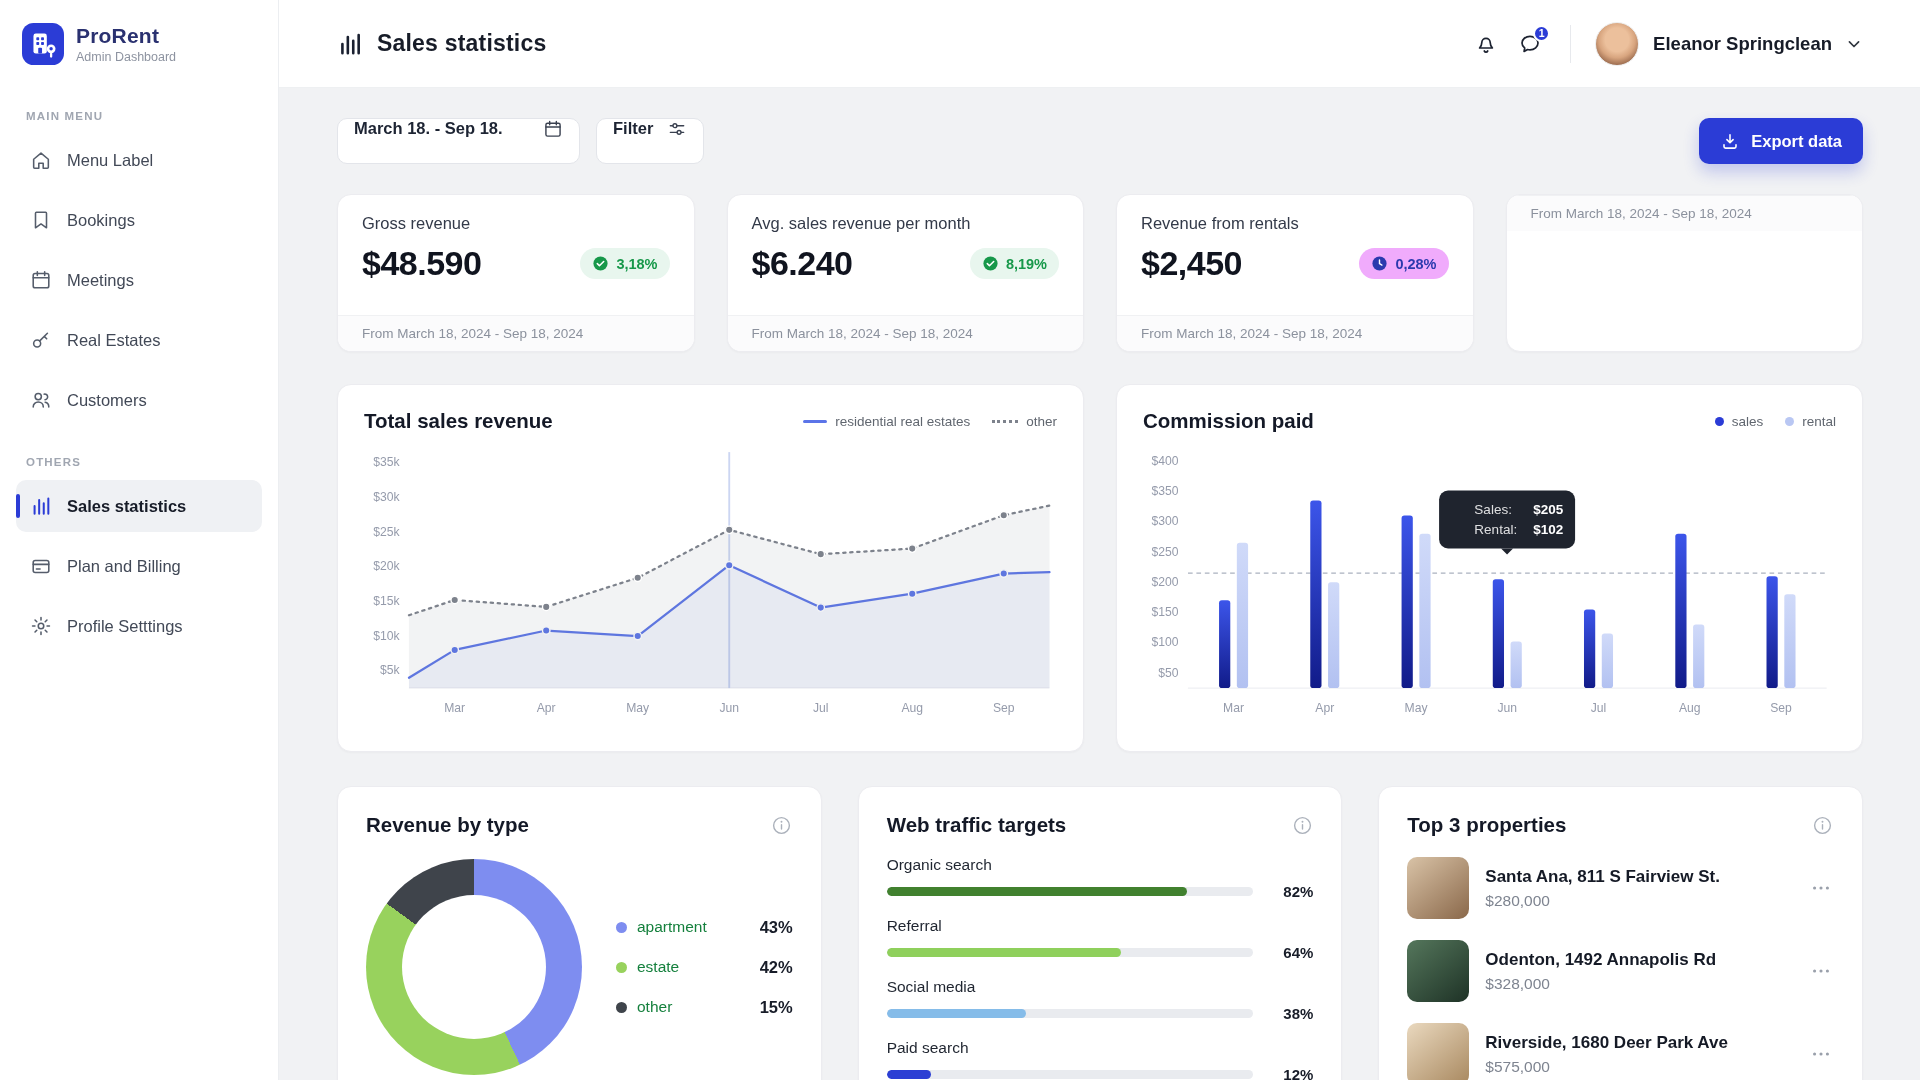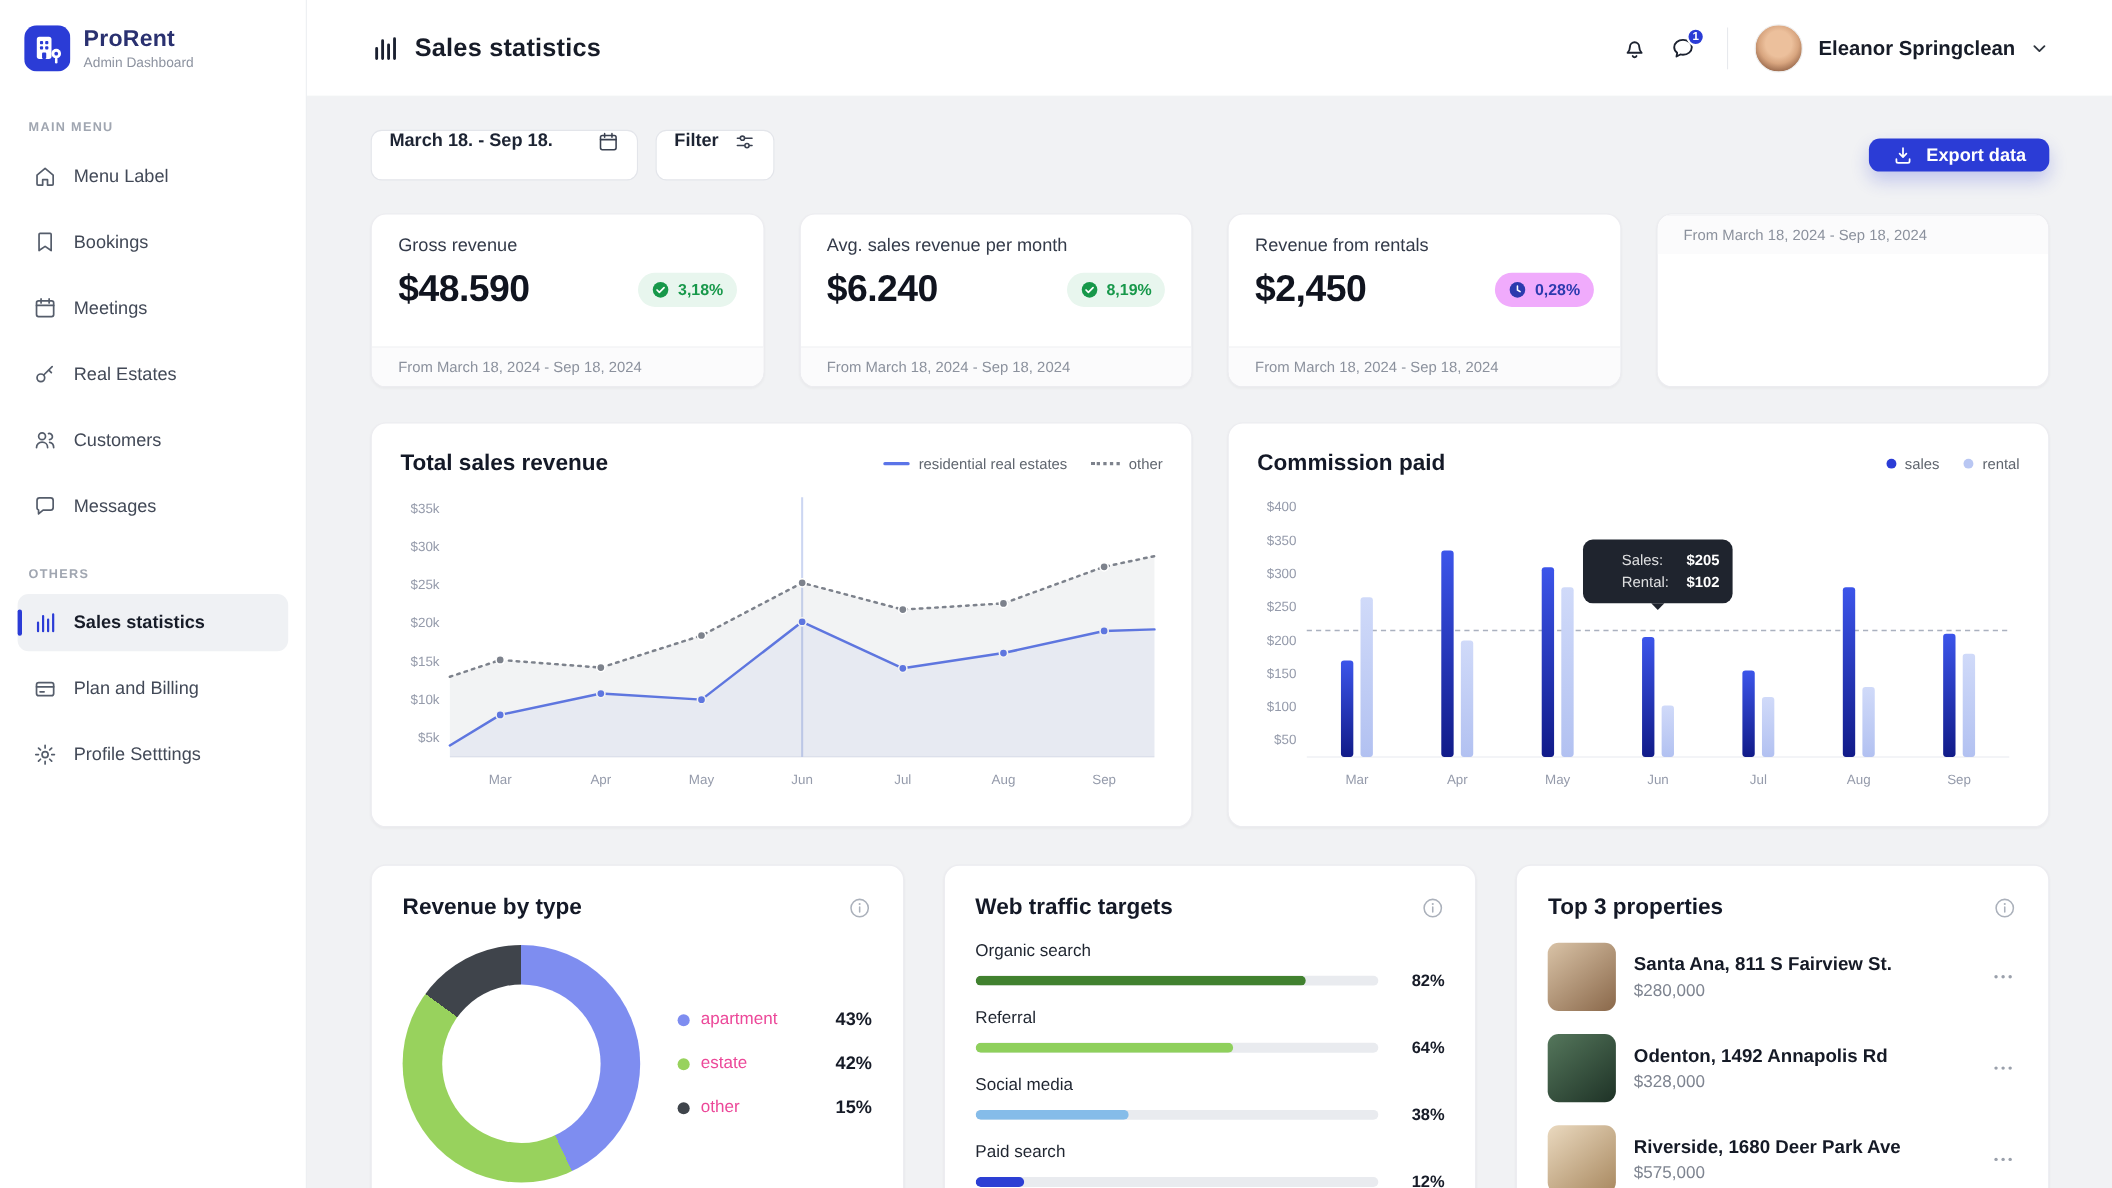--- a/index.html
+++ b/index.html
@@ -65,21 +65,21 @@
   .content { flex:1; padding:30px 57px 0 58px; overflow:hidden; }
   .toolbar { display:flex; align-items:center; gap:16px; margin-bottom:30px; }
   .btn-white {
     height:46px; background:#fff; border:1px solid #e3e5ea; border-radius:10px;
     display:flex; align-items:flex-start; gap:14px; padding:0 16px;
     font-size:16.5px; font-weight:700; color:#1d2433;
   }
   .btn-white svg { width:20px; height:20px; color:#3a4150; }
   .date-btn { min-width:243px; justify-content:space-between; }
   .btn-primary {
-    margin-left:auto; height:30px; border-radius:10px; background:#2b3cd6; color:#fff;
+    margin-left:auto; height:46px; border-radius:10px; background:#2b3cd6; color:#fff;
     display:flex; align-items:center; gap:11px; padding:0 21px;
     font-size:16.5px; font-weight:700; box-shadow:0 8px 16px rgba(43,60,214,.24);
   }
   .btn-primary svg { width:20px; height:20px; }
 
   
   .stats-row { display:grid; grid-template-columns:repeat(4,1fr); gap:32px; margin-bottom:32px; }
   .stat-card {
     background:#fff; border:1px solid #ececf0; border-radius:14px; height:158px;
     display:flex; flex-direction:column; overflow:hidden; box-shadow:0 1px 2px rgba(16,24,40,.03);
@@ -138,21 +138,21 @@
   .bottom-title { font-size:20.5px; font-weight:700; color:#141927; }
   .info-btn { width:22px; height:22px; color:#abb1bb; display:grid; place-items:center; }
   .info-btn svg { width:21px; height:21px; }
 
   .donut-wrap { display:flex; align-items:center; gap:34px; margin-top:22px; }
   .donut { width:216px; height:216px; border-radius:50%; position:relative; flex-shrink:0; }
   .donut-hole { position:absolute; inset:36px; border-radius:50%; background:#fff; }
   .rt-legend { flex:1; display:flex; flex-direction:column; gap:21px; }
   .rt-row { display:flex; align-items:center; gap:10px; font-size:15.5px; }
   .rt-dot { width:11px; height:11px; border-radius:50%; flex-shrink:0; }
-  .rt-label { color:#ec4899; }
+  .rt-label { color:#15803d; }
   .rt-val { margin-left:auto; font-weight:700; color:#171c28; font-size:16.5px; }
 
   .traffic { margin-top:19px; display:flex; flex-direction:column; gap:17px; }
   .t-label { font-size:15.5px; color:#1f2530; margin-bottom:9px; }
   .t-line { display:flex; align-items:center; gap:16px; }
   .t-track { flex:1; height:9px; border-radius:5px; background:#e9ebef; overflow:hidden; }
   .t-fill { height:100%; border-radius:5px; }
   .t-val { width:44px; text-align:right; font-size:15px; font-weight:700; color:#171c28; }
 
   .props { margin-top:20px; display:flex; flex-direction:column; gap:21px; }
@@ -226,28 +226,20 @@
   <div class="nav-item">
     <span class="nicon">
       <svg viewBox="0 0 24 24" fill="none" stroke="currentColor" stroke-width="1.7" stroke-linejoin="round" stroke-linecap="round">
           <circle cx="9" cy="8.3" r="3.4"></circle>
           <path d="M3.5 19.5c0-3.2 2.5-5.3 5.5-5.3s5.5 2.1 5.5 5.3"></path>
           <path d="M15.4 5.6a3.1 3.1 0 1 1 1 6.1"></path>
           <path d="M16.5 14.4c2.4.4 4 2.3 4 5.1"></path>
         </svg>
     </span>
     <span>Customers</span>
-  </div>
-  <div class="nav-item">
-    <span class="nicon">
-      <svg viewBox="0 0 24 24" fill="none" stroke="currentColor" stroke-width="1.7" stroke-linejoin="round" stroke-linecap="round">
-          <path d="M4 6.5A2.5 2.5 0 0 1 6.5 4h11A2.5 2.5 0 0 1 20 6.5v7a2.5 2.5 0 0 1-2.5 2.5H10l-4.5 3.8V16A2.5 2.5 0 0 1 4 13.5z"></path>
-        </svg>
-    </span>
-    <span>Messages</span>
   </div>
 
   <div class="menu-label">OTHERS</div>
 
   <div class="nav-item active">
     <span class="nicon">
       <svg viewBox="0 0 24 24" fill="none" stroke="currentColor" stroke-width="2.2" stroke-linecap="round">
           <path d="M5 20.5V12M10 20.5V5.5M15 20.5V9M20 20.5V3.8"></path>
         </svg>
     </span>

